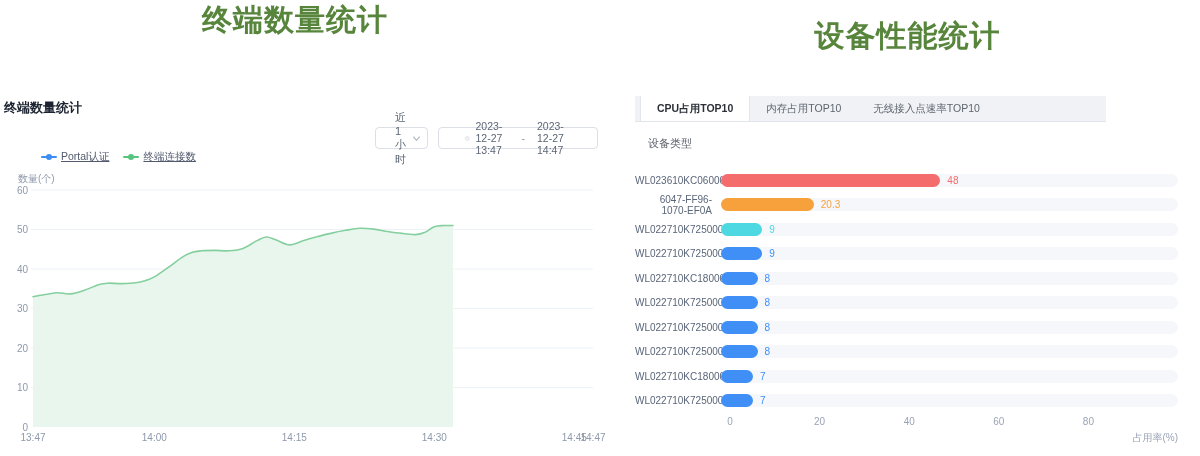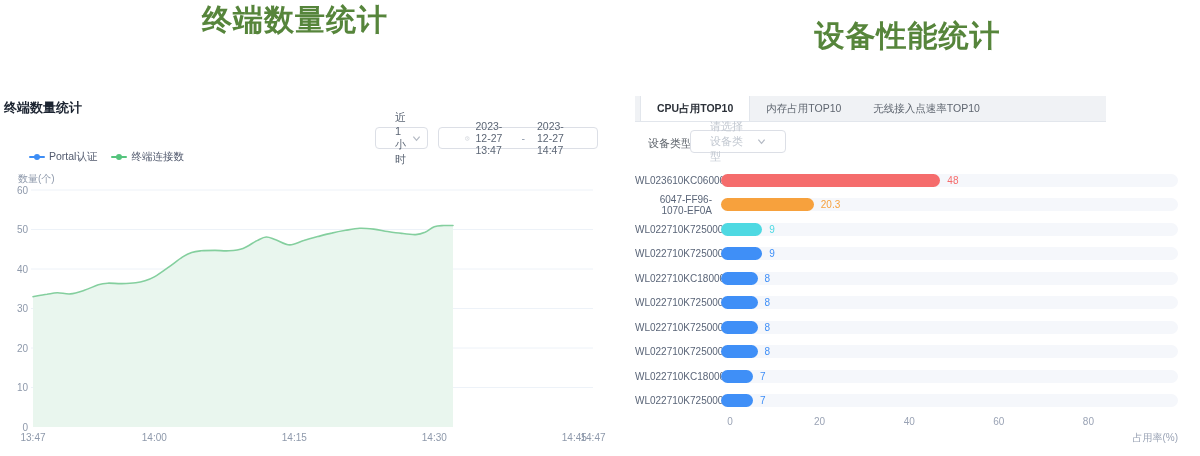--- a/index.html
+++ b/index.html
@@ -74,21 +74,21 @@
   <div class="abs date-range" style="left:438px; top:127px; width:160px; height:22px;">
     <svg width="11" height="11" viewBox="0 0 12 12">
       <circle cx="6" cy="6" r="5" fill="none" stroke="#b4bac4" stroke-width="1.1"></circle>
       <path d="M6 3.2 V6 L8 7.4" fill="none" stroke="#b4bac4" stroke-width="1.1"></path>
     </svg>
     <span>2023-12-27 13:47</span>
     <span class="dash">-</span>
     <span>2023-12-27 14:47</span>
   </div>
 
-  <div class="abs legend" style="left:29px; top:150px;" id="legend">
+  <div class="abs legend" style="left:41px; top:150px;text-decoration:underline;" id="legend">
       <span class="legend-item">
         <span class="legend-marker">
           <span class="lm-line" style="background:#3d8df5"></span>
           <span class="lm-dot" style="background:#3d8df5"></span>
         </span>
         <span>Portal认证</span>
       </span>
       <span class="legend-item">
         <span class="legend-marker">
           <span class="lm-line" style="background:#55c47d"></span>
@@ -125,26 +125,20 @@
     </svg>
 
   <div class="abs tabs" style="left:635px; top:96px; width:471px;" id="tabs">
       <div class="tab active">CPU占用TOP10</div>
       <div class="tab">内存占用TOP10</div>
       <div class="tab">无线接入点速率TOP10</div>
     </div>
 
   <div class="abs filter-label" style="left:648px; top:136px;">设备类型</div>
 
-  <div class="abs select-box" style="left:690px; top:130px; width:96px; height:23px;">
-    <span class="placeholder">请选择设备类型</span>
-    <svg class="chev" viewBox="0 0 10 10">
-      <path d="M1.5 3 L5 7 L8.5 3" fill="none" stroke="#b4bac4" stroke-width="1.4"></path>
-    </svg>
-  </div>
 
   <div class="bar-chart" id="barChart" style="left:635px; top:168px; width:543px; height:288px;">
       <div class="bar-row">
         <div class="bar-label">WL023610KC06000043</div>
         <div class="bar-track">
           <span class="bar-fill" style="width:48%; background:#f56c6c"></span>
           <span class="bar-value" style="left:calc(48% + 7px); color:#f56c6c">48</span>
         </div>
       </div>
       <div class="bar-row">

